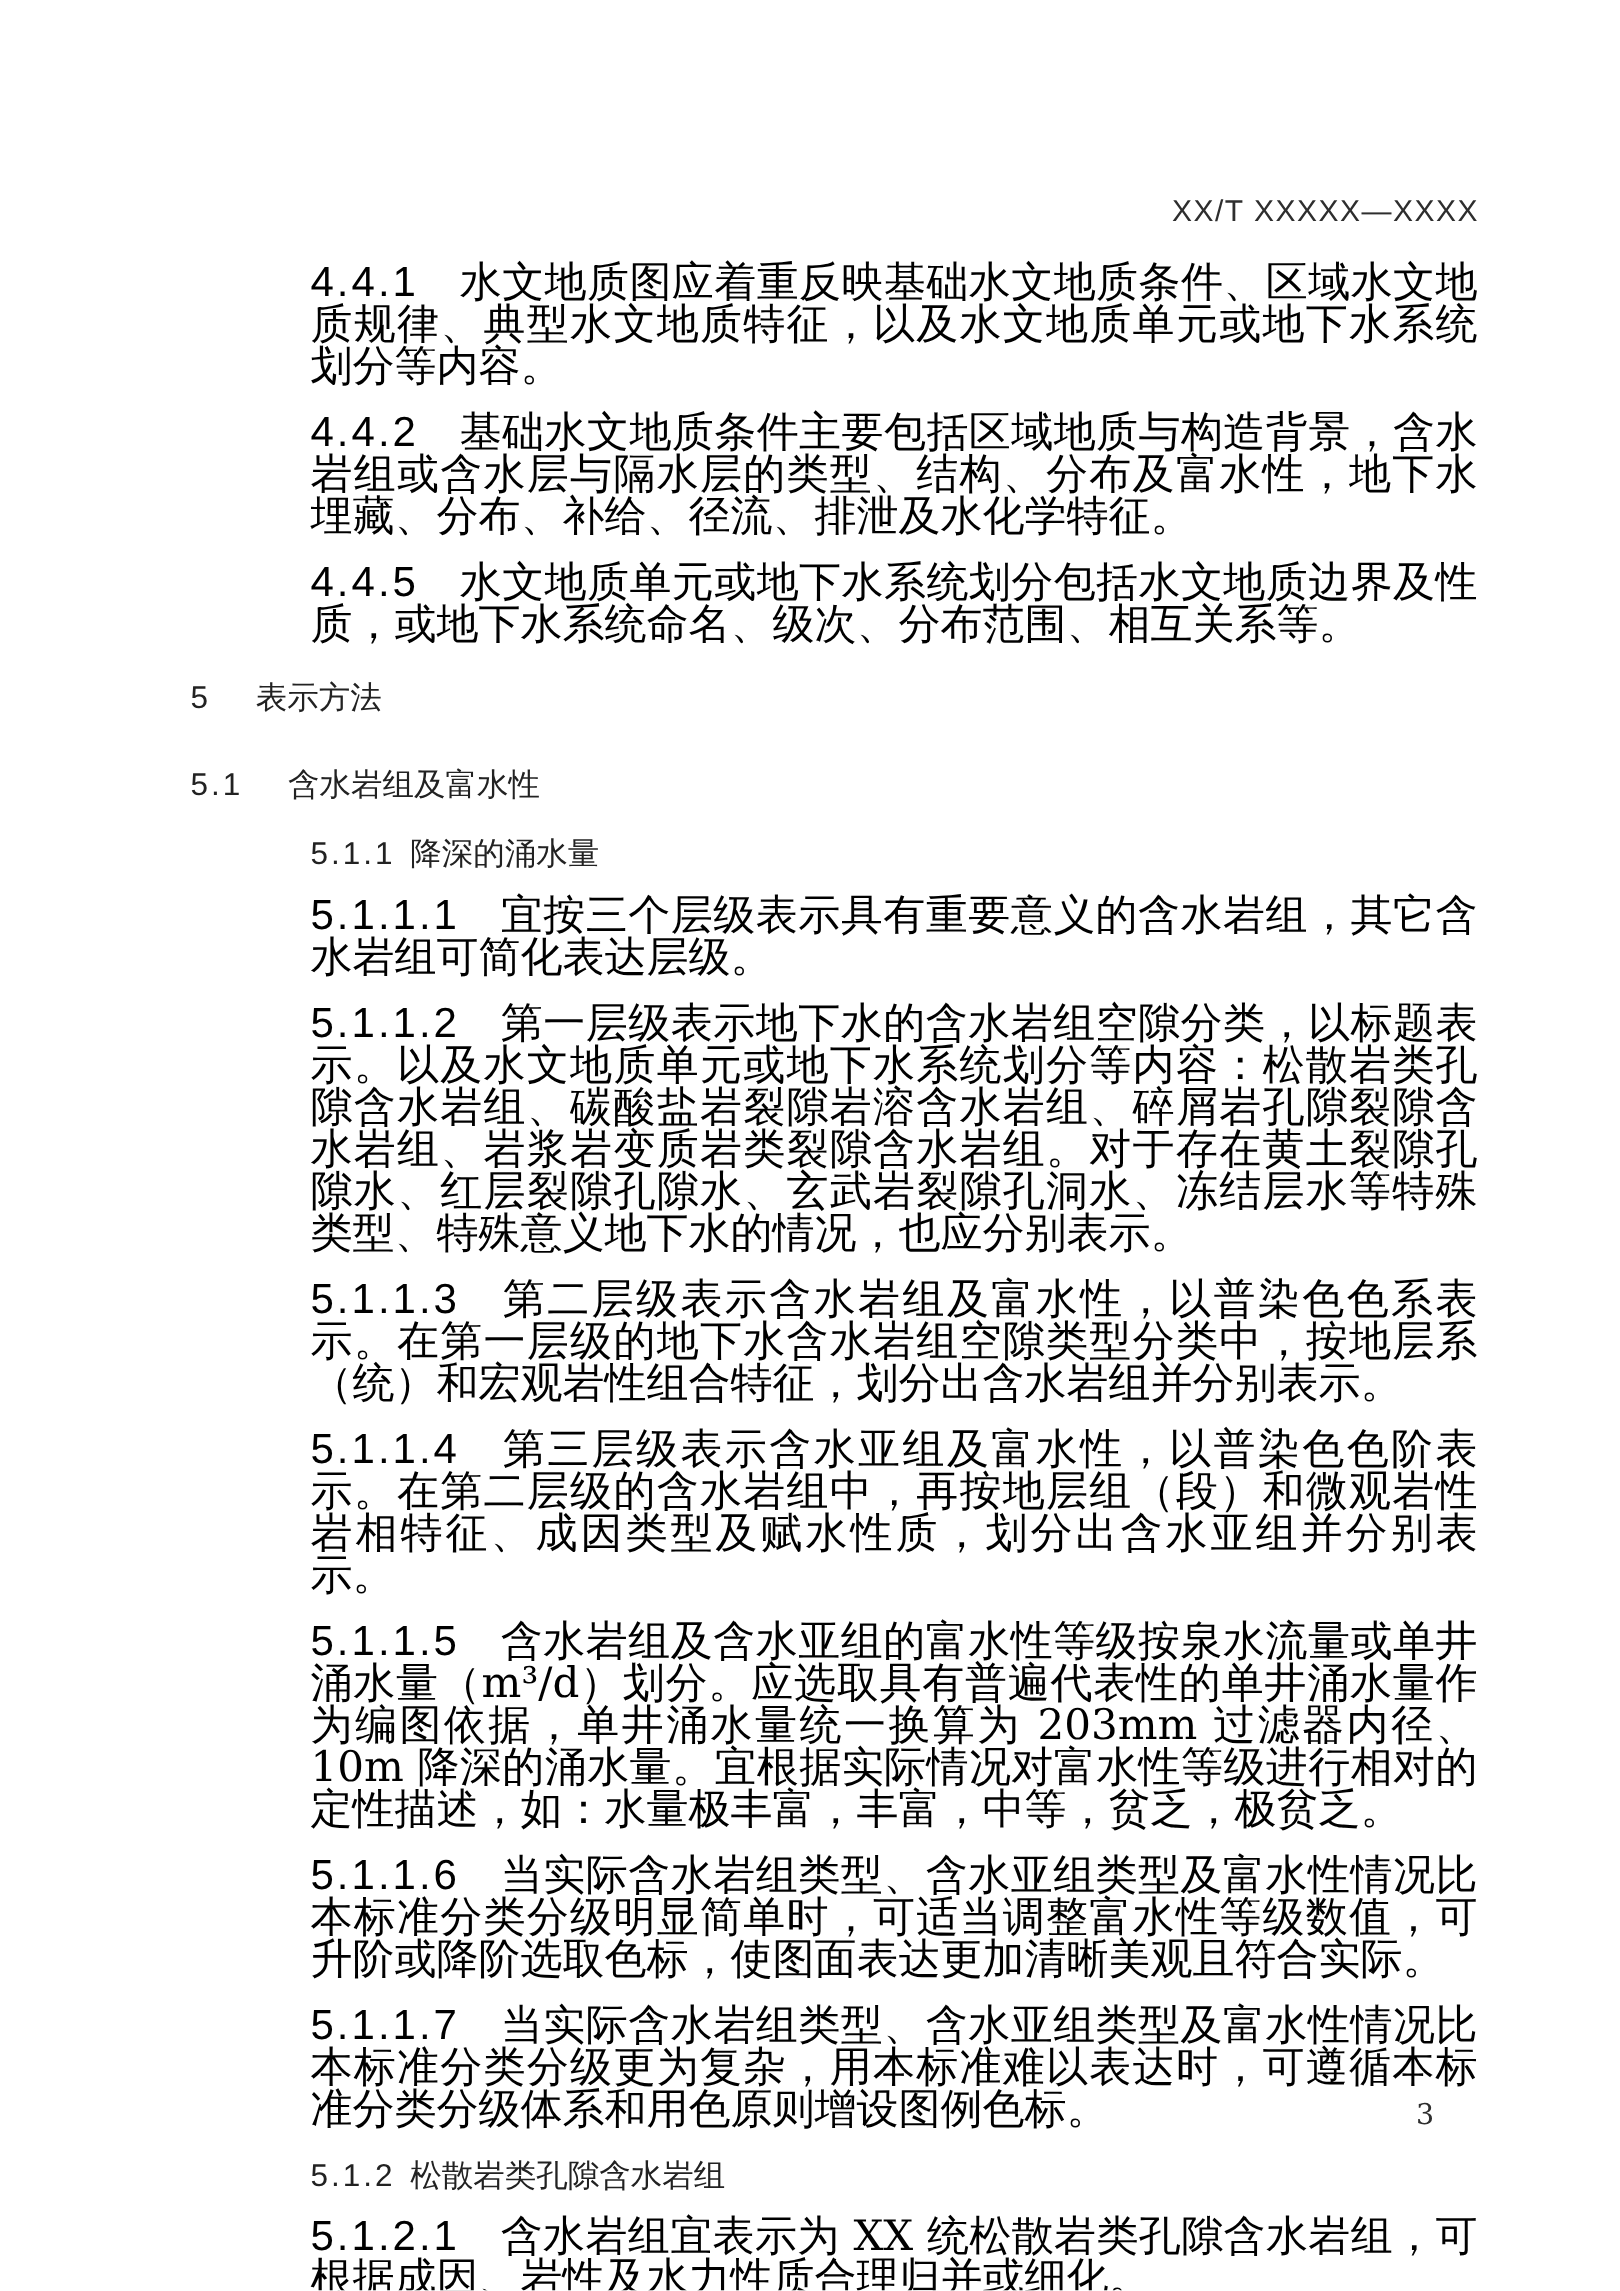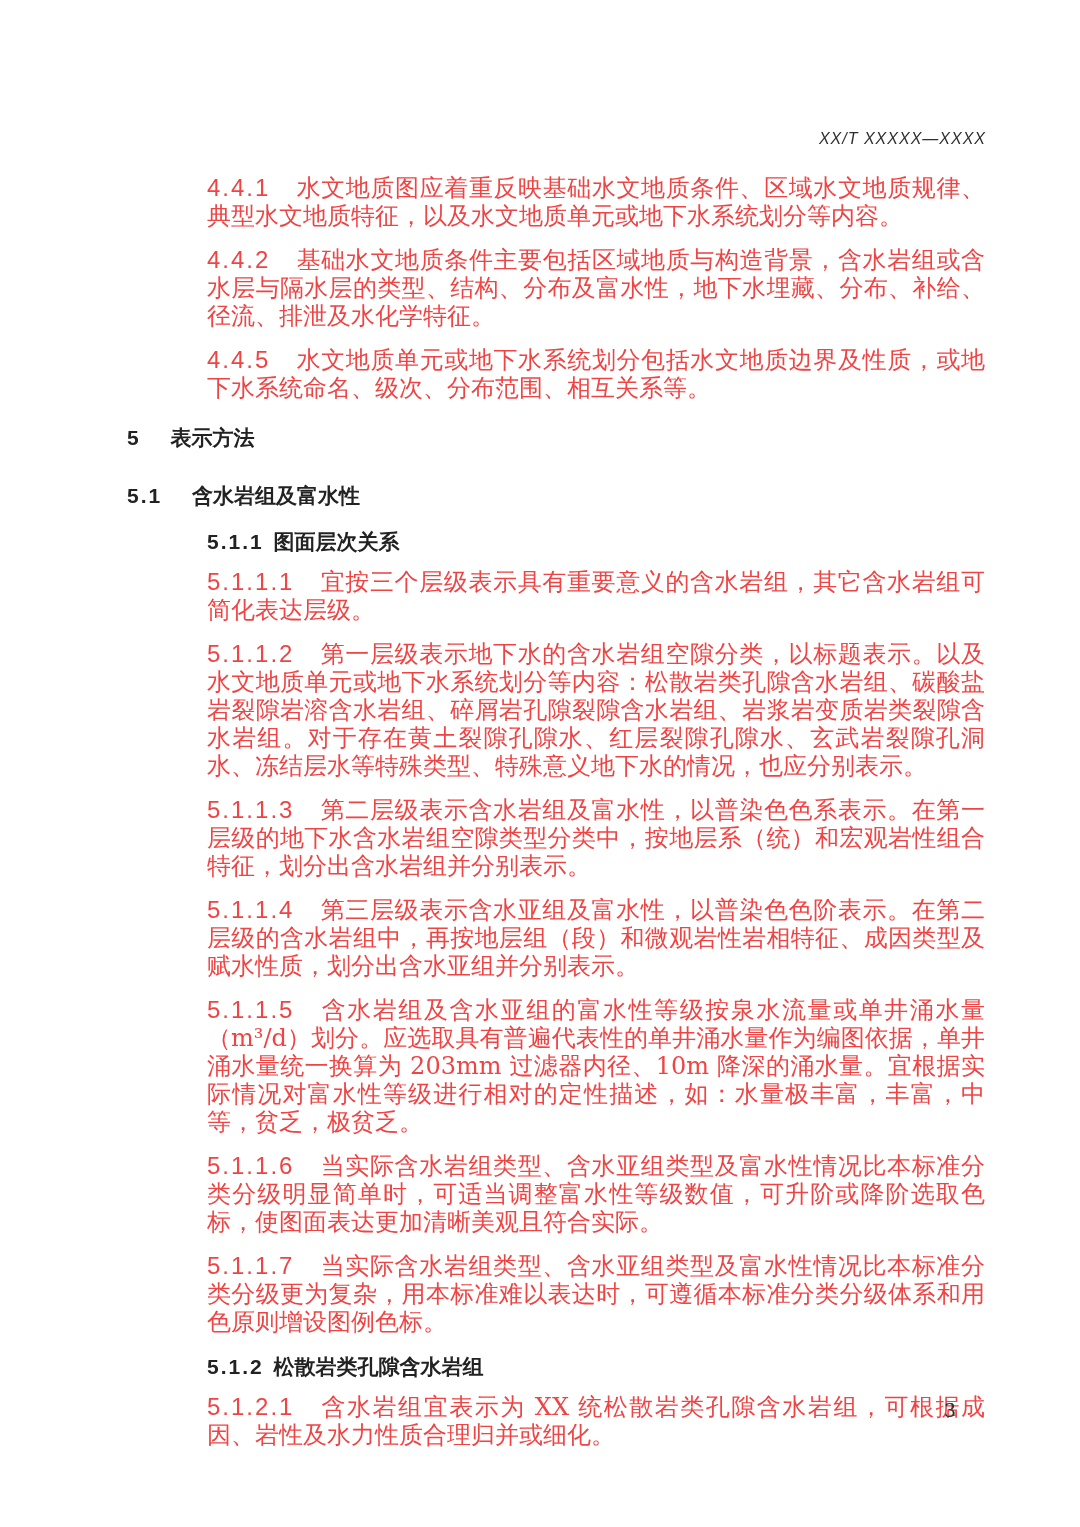--- a/index.html
+++ b/index.html
@@ -10,48 +10,47 @@
     background:#ffffff;
     color:#2e2e2e;
     font-family:"DejaVu Serif","Liberation Serif",serif;
     overflow:hidden;
   }
   .header-ref{
     position:absolute;
     top:130px;
     right:94px;
     font-family:"Liberation Sans",sans-serif;
-    font-size:16px;
+    font-size:20px;
     letter-spacing:1px;
     color:#2e2e2e;
     white-space:nowrap;
-    font-style:italic;
   }
   .content{
     position:absolute;
     left:127px;
     top:174px;
     width:858px;
   }
   .para{
     margin:0 0 16px 80px;
-    font-size:24px;
+    font-size:28px;
     line-height:28px;
     text-align:justify;
-    color:#ef4444;
+    color:#000000;
   }
   .para .num{
     font-family:"Liberation Sans",sans-serif;
     letter-spacing:2px;
     margin-right:18px;
     white-space:nowrap;
   }
   .heading{
     font-family:"Liberation Sans",sans-serif;
-    font-weight:700;
+    font-weight:400;
     font-size:21px;
     line-height:28px;
     color:#222222;
   }
   .h1{margin:22px 0 30px 0;}
   .h2{margin:0 0 18px 0;}
   .h3{margin:17px 0 12px 80px;}
   .heading .num{
     letter-spacing:2px;
     margin-right:24px;
@@ -97,21 +96,21 @@
       <span>表示方法</span>
     </div>
 
     <div class="heading h2">
       <span class="num">5.1</span>
       <span>含水岩组及富水性</span>
     </div>
 
     <div class="heading h3">
       <span class="num">5.1.1</span>
-      <span>图面层次关系</span>
+      <span>降深的涌水量</span>
     </div>
 
     <p class="para">
       <span class="num">5.1.1.1</span>
       <span>宜按三个层级表示具有重要意义的含水岩组，其它含水岩组可简化表达层级。</span>
     </p>
 
     <p class="para">
       <span class="num">5.1.1.2</span>
       <span>第一层级表示地下水的含水岩组空隙分类，以标题表示。以及水文地质单元或地下水系统划分等内容：松散岩类孔隙含水岩组、碳酸盐岩裂隙岩溶含水岩组、碎屑岩孔隙裂隙含水岩组、岩浆岩变质岩类裂隙含水岩组。对于存在黄土裂隙孔隙水、红层裂隙孔隙水、玄武岩裂隙孔洞水、冻结层水等特殊类型、特殊意义地下水的情况，也应分别表示。</span>

